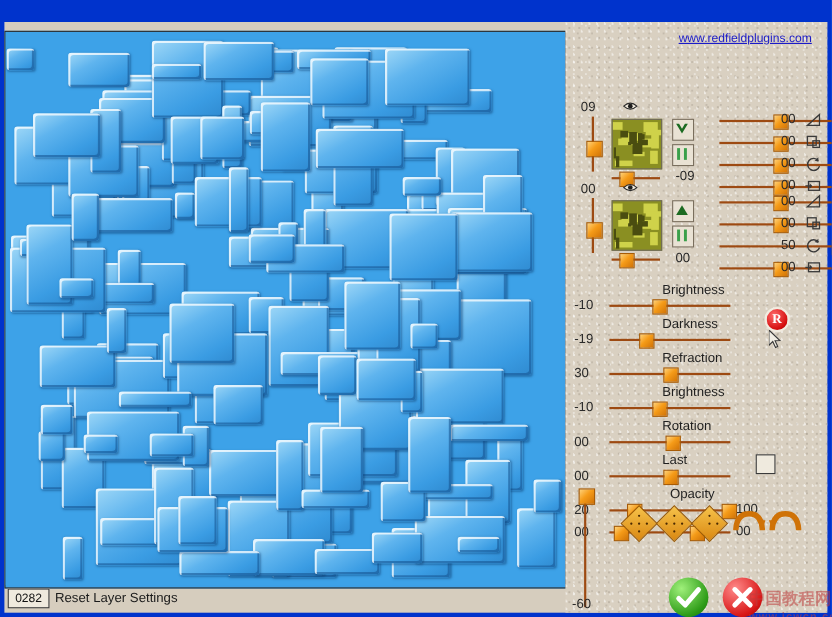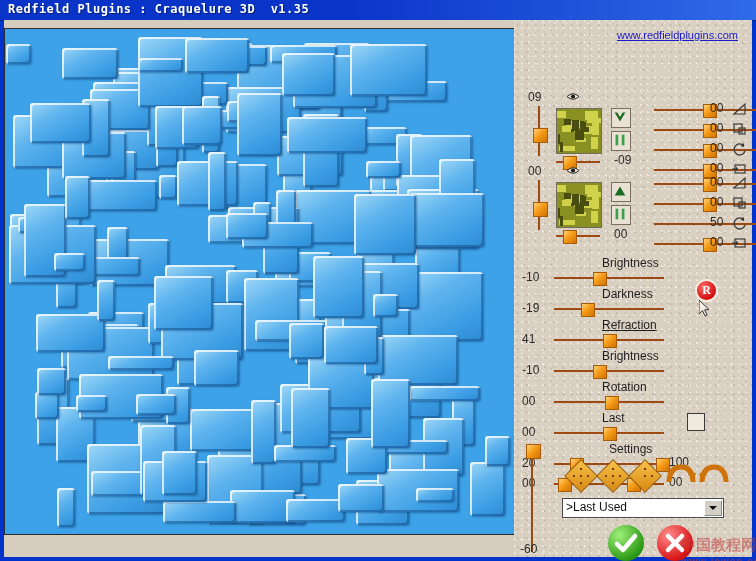--- a/index.html
+++ b/index.html
@@ -106,23 +106,20 @@
   .stbox{position:absolute;left:3px;top:2px;width:36px;height:16px;background:#efeade;
     border:1px solid #3a3a3a;font-size:11px;text-align:center;line-height:16px;
     font-family:"Liberation Sans",sans-serif;color:#111;}
   .sttxt{position:absolute;left:46px;top:3px;font-size:12px;color:#1b1b1b;}
 </style>
 </head>
 <body>
 
 <div id="app">
 
-  <div class="titlebar">
-    <div class="tt">Redfield Plugins : Craquelure 3D  v1.35</div>
-  </div>
 
   <div class="body">
 
     <div class="canvaswrap">
       <div class="canvas" id="cv">
           <div class="tile" style="left: 242px; top: 465px; width: 59px; height: 31px; background: linear-gradient(150deg, rgb(159, 216, 247) 0%, rgb(95, 180, 238) 35%, rgb(58, 156, 227) 75%, rgb(47, 138, 208) 100%); box-shadow: rgba(255, 255, 255, 0.75) 2px 2px 0px inset, rgba(20, 80, 140, 0.55) -2px -2px 0px inset, rgba(10, 60, 110, 0.45) 1px 1px 2px;"></div>
           <div class="tile" style="left: 384px; top: 419px; width: 65px; height: 45px; background: linear-gradient(150deg, rgb(159, 216, 247) 0%, rgb(95, 180, 238) 35%, rgb(58, 156, 227) 75%, rgb(47, 138, 208) 100%); box-shadow: rgba(255, 255, 255, 0.75) 2px 2px 0px inset, rgba(20, 80, 140, 0.55) -2px -2px 0px inset, rgba(10, 60, 110, 0.45) 1px 1px 2px;"></div>
           <div class="tile" style="left: 101px; top: 83px; width: 23px; height: 73px; background: linear-gradient(150deg, rgb(159, 216, 247) 0%, rgb(95, 180, 238) 35%, rgb(58, 156, 227) 75%, rgb(47, 138, 208) 100%); box-shadow: rgba(255, 255, 255, 0.75) 2px 2px 0px inset, rgba(20, 80, 140, 0.55) -2px -2px 0px inset, rgba(10, 60, 110, 0.45) 1px 1px 2px;"></div>
           <div class="tile" style="left: 161px; top: 14px; width: 87px; height: 17px; background: linear-gradient(150deg, rgb(159, 216, 247) 0%, rgb(95, 180, 238) 35%, rgb(58, 156, 227) 75%, rgb(47, 138, 208) 100%); box-shadow: rgba(255, 255, 255, 0.75) 2px 2px 0px inset, rgba(20, 80, 140, 0.55) -2px -2px 0px inset, rgba(10, 60, 110, 0.45) 1px 1px 2px;"></div>
           <div class="tile" style="left: 447px; top: 363px; width: 23px; height: 54px; background: linear-gradient(150deg, rgb(159, 216, 247) 0%, rgb(95, 180, 238) 35%, rgb(58, 156, 227) 75%, rgb(47, 138, 208) 100%); box-shadow: rgba(255, 255, 255, 0.75) 2px 2px 0px inset, rgba(20, 80, 140, 0.55) -2px -2px 0px inset, rgba(10, 60, 110, 0.45) 1px 1px 2px;"></div>
@@ -287,20 +284,24 @@
           <div class="tile" style="left: 308px; top: 227px; width: 51px; height: 62px; background: linear-gradient(150deg, rgb(159, 216, 247) 0%, rgb(95, 180, 238) 35%, rgb(58, 156, 227) 75%, rgb(47, 138, 208) 100%); box-shadow: rgba(255, 255, 255, 0.75) 2px 2px 0px inset, rgba(20, 80, 140, 0.55) -2px -2px 0px inset, rgba(10, 60, 110, 0.45) 1px 1px 2px;"></div>
           <div class="tile" style="left: 361px; top: 132px; width: 35px; height: 17px; background: linear-gradient(150deg, rgb(159, 216, 247) 0%, rgb(95, 180, 238) 35%, rgb(58, 156, 227) 75%, rgb(47, 138, 208) 100%); box-shadow: rgba(255, 255, 255, 0.75) 2px 2px 0px inset, rgba(20, 80, 140, 0.55) -2px -2px 0px inset, rgba(10, 60, 110, 0.45) 1px 1px 2px;"></div>
           <div class="tile" style="left: 221px; top: 184px; width: 42px; height: 26px; background: linear-gradient(150deg, rgb(159, 216, 247) 0%, rgb(95, 180, 238) 35%, rgb(58, 156, 227) 75%, rgb(47, 138, 208) 100%); box-shadow: rgba(255, 255, 255, 0.75) 2px 2px 0px inset, rgba(20, 80, 140, 0.55) -2px -2px 0px inset, rgba(10, 60, 110, 0.45) 1px 1px 2px;"></div>
           <div class="tile" style="left: 180px; top: 9px; width: 64px; height: 35px; background: linear-gradient(150deg, rgb(159, 216, 247) 0%, rgb(95, 180, 238) 35%, rgb(58, 156, 227) 75%, rgb(47, 138, 208) 100%); box-shadow: rgba(255, 255, 255, 0.75) 2px 2px 0px inset, rgba(20, 80, 140, 0.55) -2px -2px 0px inset, rgba(10, 60, 110, 0.45) 1px 1px 2px;"></div>
           <div class="tile" style="left: 92px; top: 251px; width: 18px; height: 41px; background: linear-gradient(150deg, rgb(159, 216, 247) 0%, rgb(95, 180, 238) 35%, rgb(58, 156, 227) 75%, rgb(47, 138, 208) 100%); box-shadow: rgba(255, 255, 255, 0.75) 2px 2px 0px inset, rgba(20, 80, 140, 0.55) -2px -2px 0px inset, rgba(10, 60, 110, 0.45) 1px 1px 2px;"></div>
           <div class="tile" style="left: 319px; top: 297px; width: 54px; height: 38px; background: linear-gradient(150deg, rgb(159, 216, 247) 0%, rgb(95, 180, 238) 35%, rgb(58, 156, 227) 75%, rgb(47, 138, 208) 100%); box-shadow: rgba(255, 255, 255, 0.75) 2px 2px 0px inset, rgba(20, 80, 140, 0.55) -2px -2px 0px inset, rgba(10, 60, 110, 0.45) 1px 1px 2px;"></div>
           <div class="tile" style="left: 232px; top: 64px; width: 45px; height: 63px; background: linear-gradient(150deg, rgb(159, 216, 247) 0%, rgb(95, 180, 238) 35%, rgb(58, 156, 227) 75%, rgb(47, 138, 208) 100%); box-shadow: rgba(255, 255, 255, 0.75) 2px 2px 0px inset, rgba(20, 80, 140, 0.55) -2px -2px 0px inset, rgba(10, 60, 110, 0.45) 1px 1px 2px;"></div>
         </div>
     </div>
 
+    <div class="status">
+      <div class="stbox">0282</div>
+      <div class="sttxt">Reset Layer Settings</div>
+    </div>
 
     <div class="panel">
 
       <a class="url" href="#">www.redfieldplugins.com</a>
 
       <div id="layers">
           <div style="position: absolute; left: 0px; top: 0px; width: 238px; height: 0px;">
             <div class="num" style="left: 14px; top: 70px;">09</div>
             <svg class="eye" viewBox="0 0 14 9" style="left: 52px; top: 72px;">
               <path d="M1 4.5 Q7 -1 13 4.5 Q7 10 1 4.5 Z" fill="#efe9dc" stroke="#2b2b2b" stroke-width="1"></path>
@@ -440,37 +441,37 @@
 
       <div id="mains">
           <div class="slabel" style="left: 88px; top: 236px;">Brightness</div>
           <div class="num" style="left: 8px; top: 250px;">-10</div>
           <div class="strack" style="left: 40px; top: 257px; width: 110px;"></div>
           <div class="sthumb" style="left: 79.1px; top: 252px;"></div>
           <div class="slabel" style="left: 88px; top: 267px;">Darkness</div>
           <div class="num" style="left: 8px; top: 281px;">-19</div>
           <div class="strack" style="left: 40px; top: 288px; width: 110px;"></div>
           <div class="sthumb" style="left: 67px; top: 283px;"></div>
-          <div class="slabel" style="left: 88px; top: 298px; text-decoration: underline;">Refraction</div>
-          <div class="num" style="left: 8px; top: 312px;">41</div>
+          <div class="slabel" style="left: 88px; top: 298px;">Refraction</div>
+          <div class="num" style="left: 8px; top: 312px;">30</div>
           <div class="strack" style="left: 40px; top: 319px; width: 110px;"></div>
           <div class="sthumb" style="left: 89px; top: 314px;"></div>
           <div class="slabel" style="left: 88px; top: 329px;">Brightness</div>
           <div class="num" style="left: 8px; top: 343px;">-10</div>
           <div class="strack" style="left: 40px; top: 350px; width: 110px;"></div>
           <div class="sthumb" style="left: 79.1px; top: 345px;"></div>
           <div class="slabel" style="left: 88px; top: 360px;">Rotation</div>
           <div class="num" style="left: 8px; top: 374px;">00</div>
           <div class="strack" style="left: 40px; top: 381px; width: 110px;"></div>
           <div class="sthumb" style="left: 91.2px; top: 376px;"></div>
           <div class="slabel" style="left: 88px; top: 391px;">Last</div>
           <div class="num" style="left: 8px; top: 405px;">00</div>
           <div class="strack" style="left: 40px; top: 412px; width: 110px;"></div>
           <div class="sthumb" style="left: 89px; top: 407px;"></div>
-          <div class="slabel" style="left: 95px; top: 422px;">Settings</div>
+          <div class="slabel" style="left: 95px; top: 422px;">Opacity</div>
           <div class="num" style="left: 8px; top: 436px;">20</div>
           <div class="strack" style="left: 40px; top: 443px; width: 110px;"></div>
           <div class="sthumb" style="left: 56px; top: 438px;"></div>
           <div class="sthumb" style="left: 141.8px; top: 438px;"></div>
           <div class="num" style="left: 155px; top: 435px;">100</div>
           <div class="num" style="left: 8px; top: 456px;">00</div>
           <div class="strack" style="left: 40px; top: 463px; width: 50px;"></div>
           <div class="sthumb" style="left: 44px; top: 458px;"></div>
           <div class="strack" style="left: 103px; top: 463px; width: 47px;"></div>
           <div class="sthumb" style="left: 113.45px; top: 458px;"></div>
@@ -516,24 +517,20 @@
             </g>
           </svg>
           <svg class="arc" viewBox="0 0 30 18" style="left: 185px; top: 444px;">
             <g transform="scale(-1,1) translate(-30,0)">
               <path d="M3 17 Q4 3 15 3 Q26 3 27 17" fill="none" stroke="#cf7207" stroke-width="5" stroke-linecap="round"></path>
               <path d="M27 17 L22 9 L30 9 Z" fill="#cf7207"></path>
             </g>
           </svg>
         </div>
 
-      <div class="combo">
-        <div class="txt">&gt;Last Used</div>
-        <div class="btn"></div>
-      </div>
 
       <div class="okbtn">
         <svg viewBox="0 0 36 36" width="36" height="36">
           <polyline points="9,19 15,25 27,11" fill="none" stroke="#ffffff" stroke-width="4.5" stroke-linecap="round" stroke-linejoin="round"></polyline>
         </svg>
       </div>
       <div class="cancelbtn">
         <svg viewBox="0 0 36 36" width="36" height="36">
           <line x1="11" y1="11" x2="25" y2="25" stroke="#fff" stroke-width="4.5" stroke-linecap="round"></line>
           <line x1="25" y1="11" x2="11" y2="25" stroke="#fff" stroke-width="4.5" stroke-linecap="round"></line>

